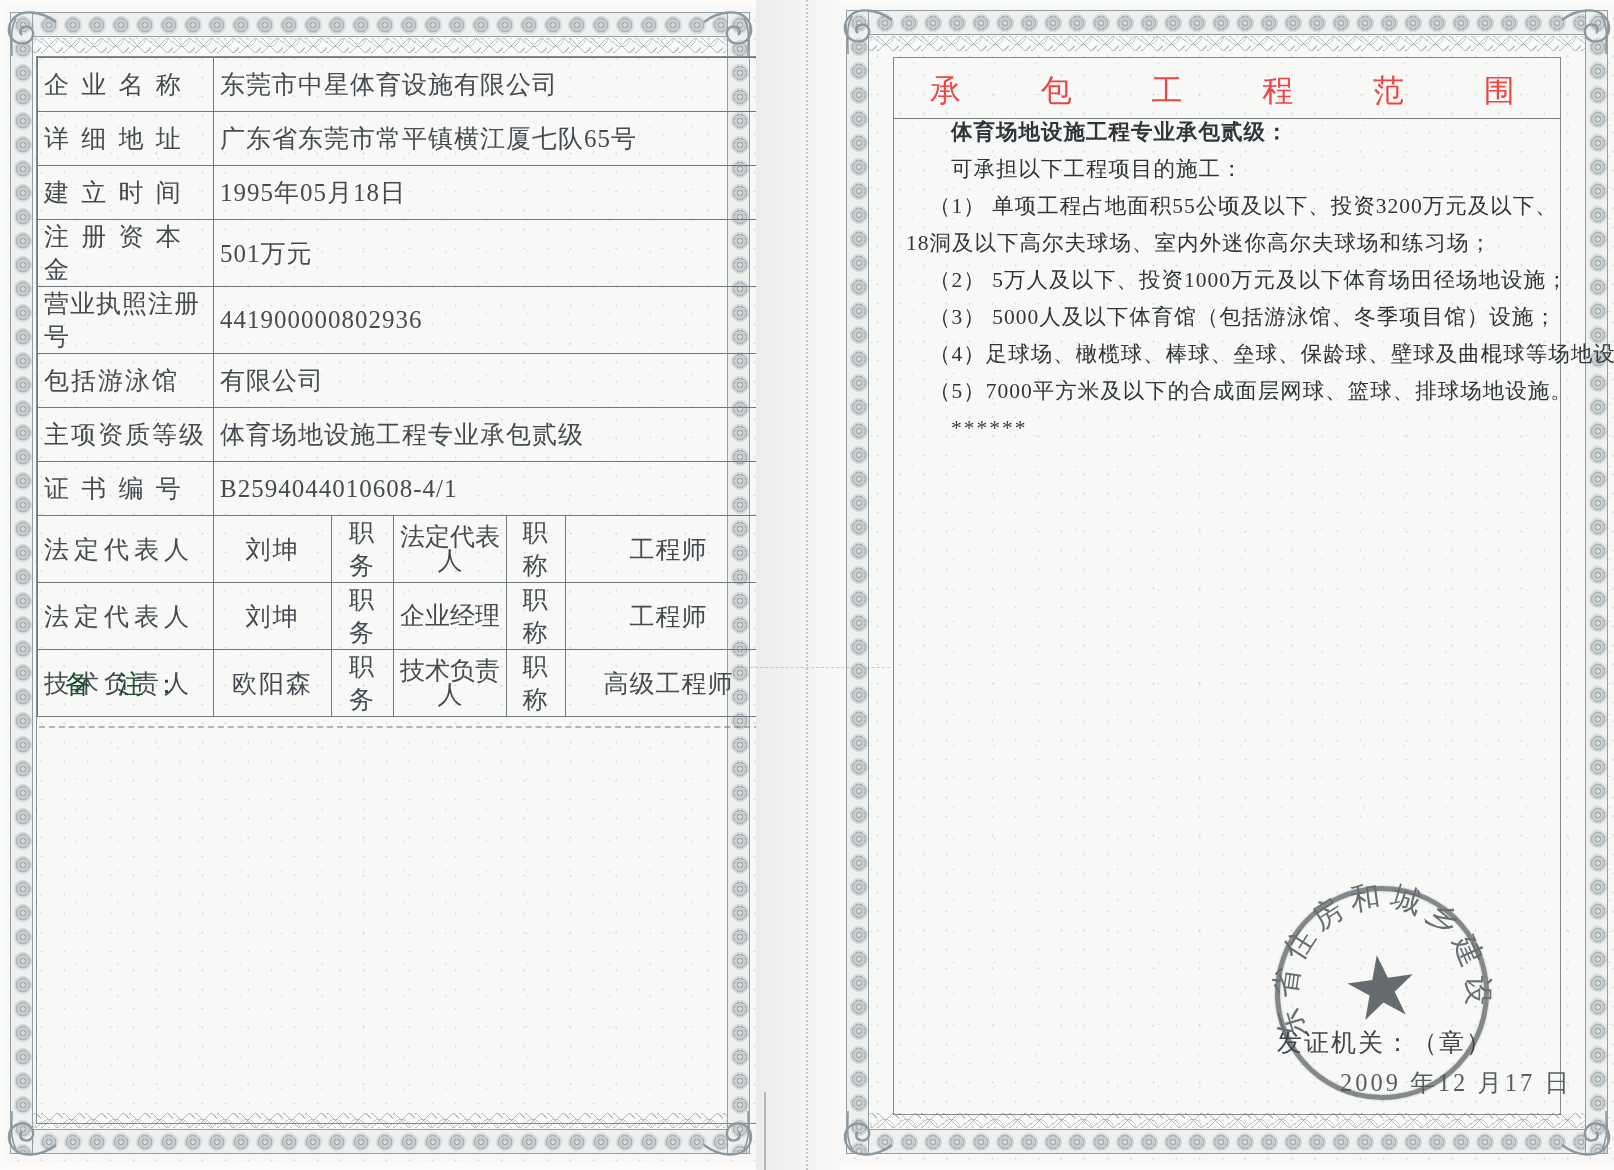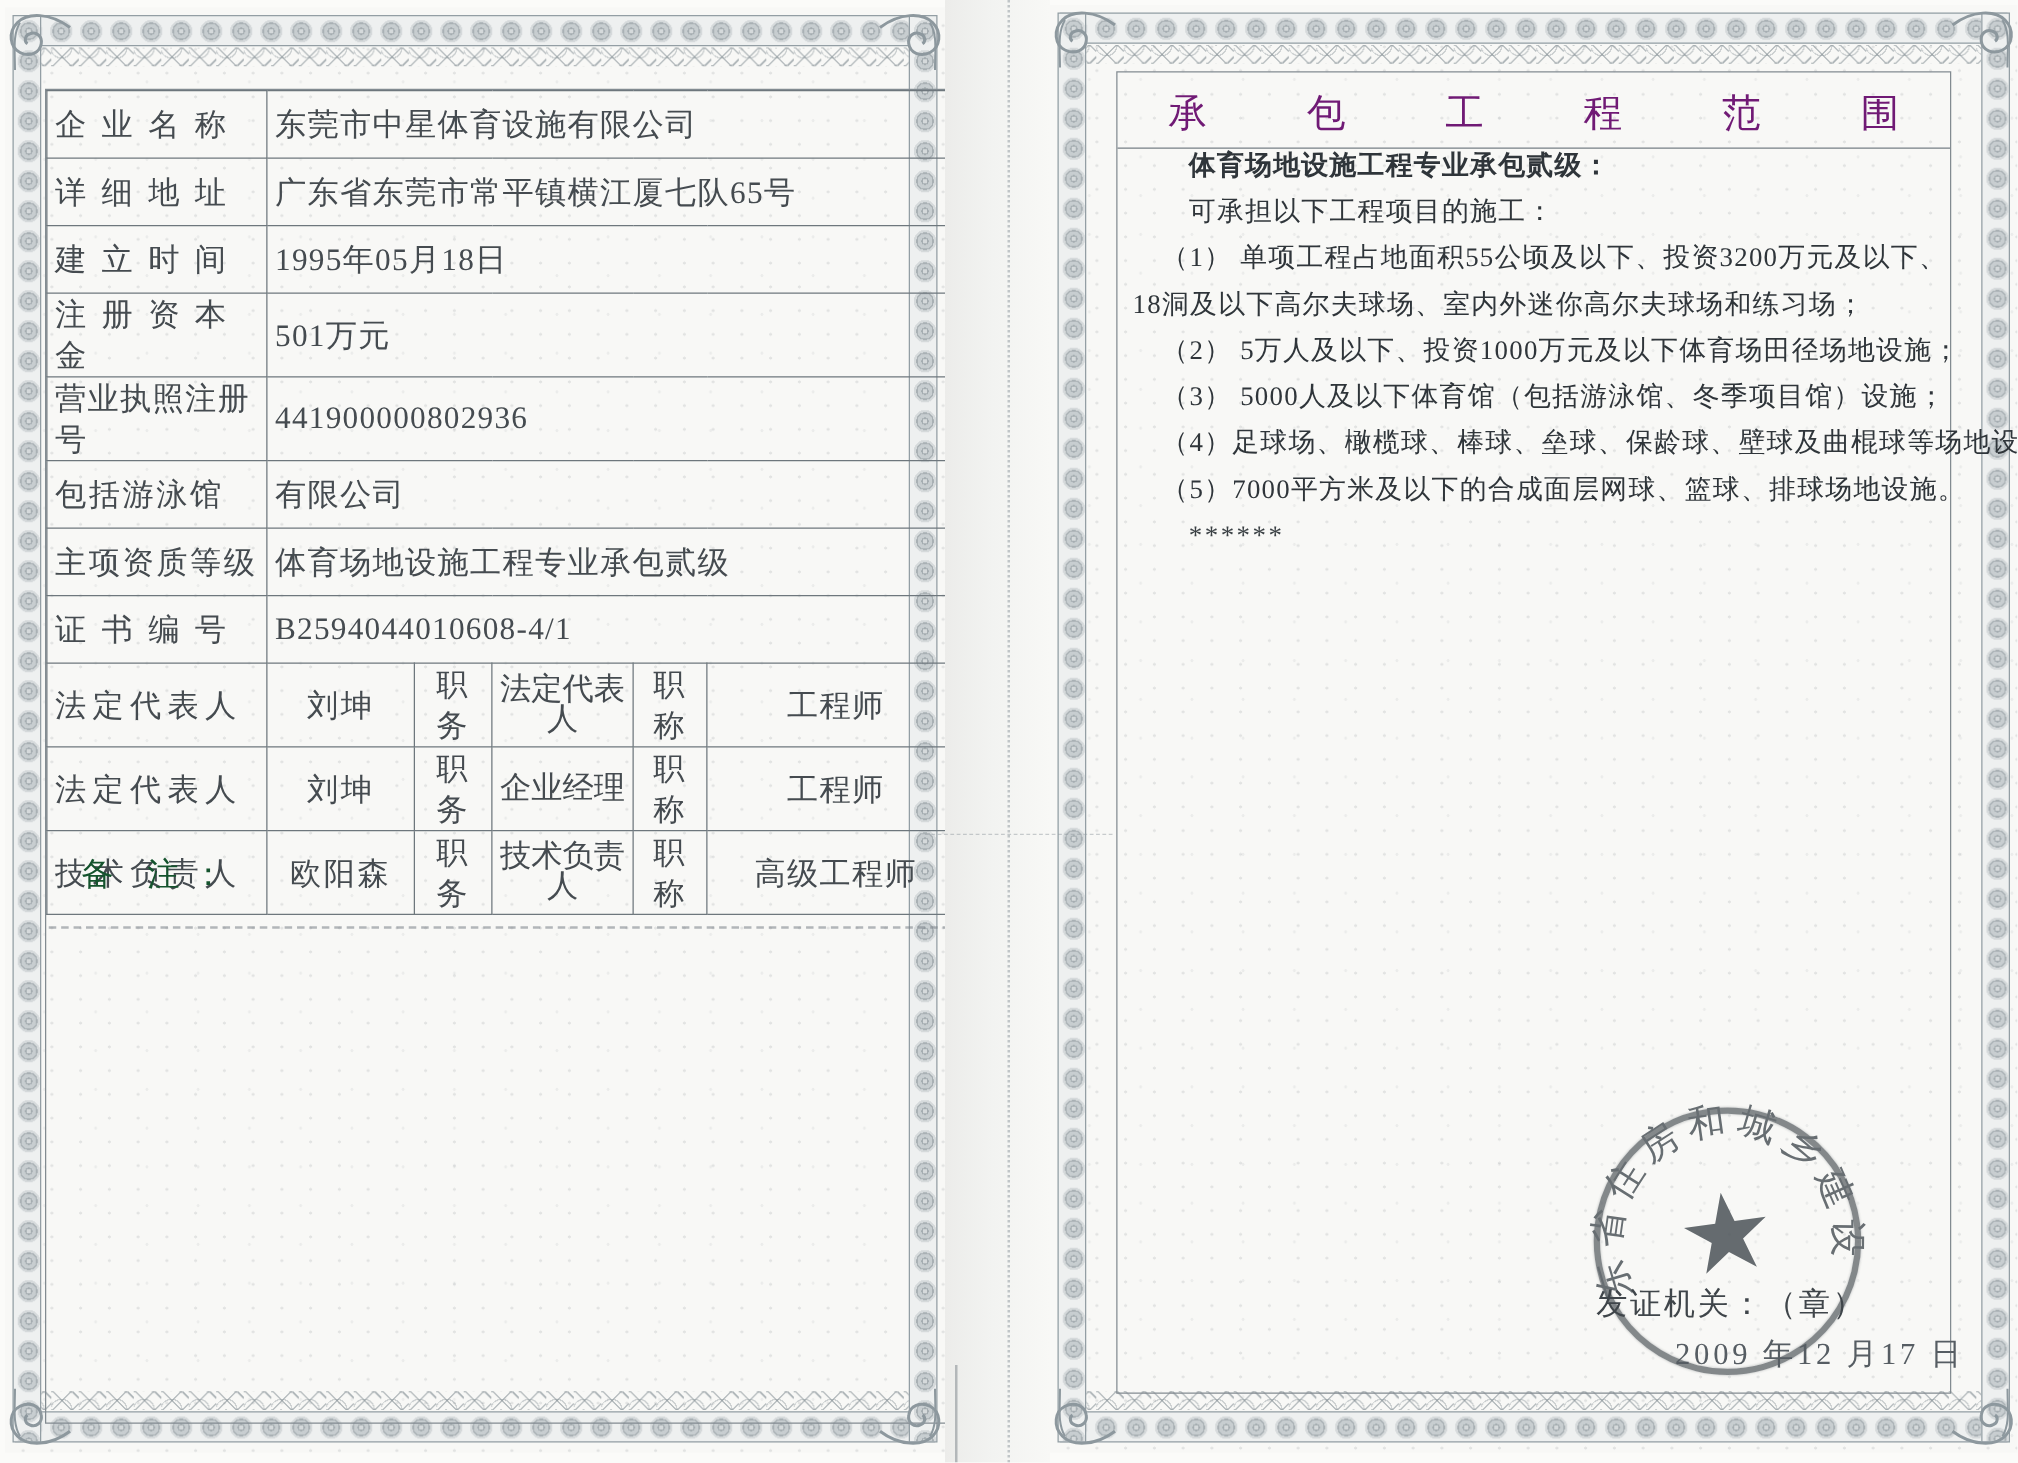--- a/index.html
+++ b/index.html
@@ -47,40 +47,40 @@
   .fr-bottom::before{bottom:25px;transform:scaleY(-1);}
   .corner{position:absolute;width:58px;height:58px;z-index:3;}
   .corner svg{width:100%;height:100%;}
   .c-tl{left:-2px;top:-4px;}
   .c-tr{right:-2px;top:-4px;transform:scaleX(-1);}
   .c-bl{left:-2px;bottom:-3px;transform:scaleY(-1);}
   .c-br{right:-2px;bottom:-3px;transform:scale(-1,-1);}
 
   
   .inner{position:absolute;box-sizing:border-box;border:1px solid #828b91;background:transparent;}
-  .inner-left{left:32px;top:65px;width:737px;height:1068px;}
+  .inner-left{left:32px;top:50px;width:737px;height:1068px;}
   .inner-right{left:53px;top:53px;width:668px;height:1058px;}
 
   
   table.info{border-collapse:collapse;width:100%;table-layout:fixed;}
   table.info td{border:1px solid #6e777d;padding:0 6px;vertical-align:middle;
     font-size:25px;color:#454b50;}
   td.lbl{padding-left:14px;letter-spacing:3px;color:#4b5257;}
   td.val{padding-left:20px;letter-spacing:1px;}
   td.mini{text-align:center;padding:0 2px;letter-spacing:2px;}
   td.duty{font-size:21px;text-align:center;line-height:24px;padding:0 8px;}
   td.titl{text-align:center;font-size:24px;letter-spacing:1px;}
   tr.r{height:54px;} tr.rp{height:56px;} tr.rp-last{height:63px;}
 
   .remark{position:absolute;left:16px;top:610px;font-size:26px;letter-spacing:10px;color:#14532d;margin-left:12px;}
   .remark-dash{position:absolute;left:2px;right:2px;top:669px;border-top:2px dashed rgba(120,128,134,.55);}
 
   
-  .r-title{position:absolute;left:0;right:0;top:12px;text-align:center;
-    font-size:31px;letter-spacing:36px;text-indent:36px;color:#701a75;font-weight:500;}
+  .r-title{position:absolute;left:0;right:0;top:12px;text-align:left;
+    font-size:31px;letter-spacing:36px;text-indent:36px;color:#ef4444;font-weight:500;}
   .r-rule{position:absolute;left:0;right:0;top:60px;border-top:1px solid #767f85;}
   .r-body{position:absolute;left:0;top:56px;width:100%;font-size:21.5px;line-height:37px;
     color:#2f353a;white-space:nowrap;}
   .r-body div{overflow:visible;}
   .ind-a{padding-left:57px;font-weight:bold;letter-spacing:1px;}
   .ind-b{padding-left:57px;letter-spacing:1px;}
   .ind-c{padding-left:35px;letter-spacing:1px;}
   .ind-d{padding-left:12px;letter-spacing:1px;}
   .stars{padding-left:57px;letter-spacing:2px;color:#3a4044;}
 

